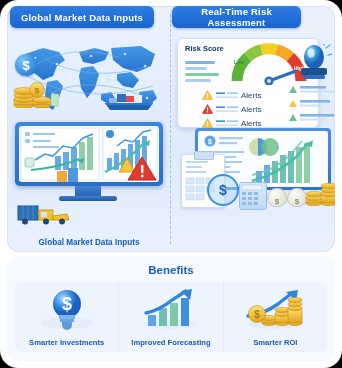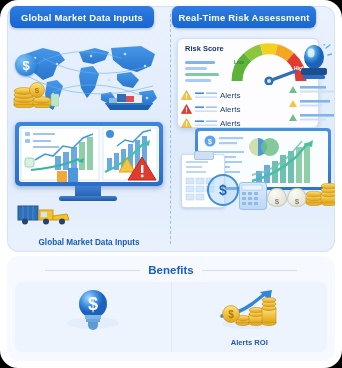--- a/index.html
+++ b/index.html
@@ -20,21 +20,21 @@
   .panel-right{left:164px;width:164px;}
   .vdiv{position:absolute;left:163px;top:8px;width:0;height:230px;
         border-left:1px dashed #9fc0e6;}
 
   .hdr{position:absolute;top:6px;height:22px;border-radius:6px;
        background:linear-gradient(180deg,#2f7de1 0%,#1765cf 100%);
        color:#fff;font-size:9.5px;font-weight:bold;letter-spacing:.2px;
        display:flex;align-items:center;justify-content:center;
        box-shadow:0 1px 3px rgba(20,70,140,.35);text-align:center;}
   .hdr-l{left:10px;width:144px;}
-  .hdr-r{left:172px;width:144px;}
+  .hdr-r{left:172px;width:129px;}
 
   .caption{position:absolute;bottom:5px;left:0;width:100%;
            text-align:center;font-size:8.2px;font-weight:bold;color:#1b5cb8;}
 
   
   .mapbox{position:absolute;left:6px;top:30px;width:152px;height:86px;}
   .dollarbadge{position:absolute;left:8px;top:48px;width:22px;height:22px;
       border-radius:50%;background:radial-gradient(circle at 34% 30%,#7ec2f5,#2d86dd 70%,#1e6cc0);
       color:#fff;font-size:13px;font-weight:bold;display:flex;
       align-items:center;justify-content:center;
@@ -61,21 +61,21 @@
   .riskcard{position:absolute;left:6px;top:32px;width:140px;height:88px;
       background:#fdfdff;border-radius:6px;border:1px solid #cfe0f4;
       box-shadow:0 2px 5px rgba(30,80,150,.18);}
   .risklabel{position:absolute;left:7px;top:5px;font-size:7.5px;
       font-weight:bold;color:#14356b;}
   .gauge{position:absolute;left:52px;top:4px;width:78px;height:42px;}
   .glow{position:absolute;left:56px;top:20px;font-size:5px;color:#2f8a3a;font-weight:bold;}
   .ghigh{position:absolute;left:116px;top:26px;font-size:5px;color:#fff;font-weight:bold;}
   .barline{position:absolute;height:2.5px;border-radius:2px;}
 
-  .alertrow{position:absolute;left:3px;height:12px;display:flex;align-items:center;gap:3px;}
+  .alertrow{position:absolute;left:24px;height:12px;display:flex;align-items:center;gap:3px;}
   .alerttxt{font-size:8px;color:#25456f;}
 
   .beacon{position:absolute;left:300px;top:44px;width:30px;height:40px;}
 
   
   .mon2{position:absolute;left:10px;top:122px;width:150px;height:80px;}
   .mon2-screen{position:absolute;left:14px;top:0;width:136px;height:62px;
       background:linear-gradient(180deg,#4a91e4,#2f73c8);border-radius:4px;
       padding:3px;box-sizing:border-box;}
   .mon2-inner{width:100%;height:100%;background:#fafdff;border-radius:2px;
@@ -95,21 +95,21 @@
   .bag{position:absolute;width:18px;height:17px;
       background:radial-gradient(ellipse at 35% 25%,#fbfbf6,#dcdcd0);
       border-radius:45% 45% 50% 50%/60% 60% 40% 40%;
       border:1px solid #c9c9bb;display:flex;align-items:flex-end;
       justify-content:center;font-size:8px;color:#8a8a72;font-weight:bold;}
 
   
   .benefits{position:absolute;left:7px;top:256px;width:328px;height:105px;
       background:#f6f9ff;border-radius:12px;box-sizing:border-box;}
   .ben-title-wrap{position:absolute;left:0;top:6px;width:100%;height:16px;
-      display:flex;align-items:center;justify-content:center;gap:8px;}
+      display:flex;align-items:center;justify-content:center;gap:8px;flex-direction:column;}
   .ben-rule{height:1px;background:#d3e0f2;flex:0 0 95px;}
   .ben-title{font-size:11.5px;font-weight:bold;color:#1a5fc0;}
   .ben-grid{position:absolute;left:8px;top:26px;width:312px;height:70px;
       display:flex;background:#eef4fd;border-radius:7px;overflow:hidden;}
   .ben-item{flex:1;position:relative;display:flex;flex-direction:column;
       align-items:center;justify-content:flex-end;padding-bottom:5px;}
   .ben-item + .ben-item{border-left:1px solid #dfe9f8;}
   .ben-icon{position:absolute;top:4px;left:0;width:100%;height:44px;}
   .ben-label{font-size:7.6px;color:#1f5ba9;font-weight:bold;text-align:center;
       line-height:9px;}
@@ -510,22 +510,37 @@
                   <stop offset="60%" stop-color="#3d90e2"></stop>
                 <stop offset="100%" stop-color="#1a62be"></stop>
               </radialGradient>
             </defs>
             <path d="M31 29 h16 v4 h-16 Z" fill="#7fb5e8"></path>
             <path d="M32 33 h14 v3 h-14 Z" fill="#6aa6de"></path>
             <path d="M34 36 h10 v3 a5 5 0 0 1 -10 0 Z" fill="#5c9bd6"></path>
             <text x="39" y="24" font-size="18" text-anchor="middle" fill="#fff" font-family="Liberation Sans, sans-serif" font-weight="bold">$</text>
           </svg>
         </div>
-      </div>
-
+        <div class="ben-label">Smarter Investments</div>
+      </div>
+
+      <div class="ben-item">
+        <div class="ben-icon">
+          <svg width="78" height="44" viewBox="0 0 78 44" style="display:block;margin:0 auto;">
+            <ellipse cx="39" cy="38" rx="27" ry="5" fill="#e3edfb"></ellipse>
+            <rect x="16" y="29" width="8" height="11" fill="#5ea4e6"></rect>
+            <rect x="27" y="22" width="8" height="18" fill="#6fc0b0"></rect>
+            <rect x="38" y="17" width="8" height="23" fill="#7fc8a8"></rect>
+            <rect x="49" y="12" width="8" height="28" fill="#3f8fdc"></rect>
+            <path d="M14 27 Q28 24 40 14 L54 5" stroke="#2f86db" stroke-width="3.4" fill="none" stroke-linecap="round"></path>
+            <path d="M49 5 l11 -2 l-2 11 Z" fill="#2f86db"></path>
+          </svg>
+        </div>
+        <div class="ben-label">Improved Forecasting</div>
+      </div>
 
       <div class="ben-item">
         <div class="ben-icon">
           <svg width="78" height="44" viewBox="0 0 78 44" style="display:block;margin:0 auto;">
             <ellipse cx="39" cy="38" rx="27" ry="5" fill="#e3edfb"></ellipse>
             <defs>
               <linearGradient id="gold3" x1="0" y1="0" x2="0" y2="1">
                 <stop offset="0" stop-color="#ffe37a"></stop>
                   <stop offset="1" stop-color="#e0a215"></stop>
               </linearGradient>
@@ -543,19 +558,19 @@
               <ellipse cx="59" cy="37" rx="7" ry="2.6"></ellipse>
                 <rect x="52" y="22" width="14" height="15"></rect>
               <ellipse cx="59" cy="22" rx="7" ry="2.6"></ellipse>
               <ellipse cx="59" cy="18" rx="7" ry="2.6"></ellipse>
               <ellipse cx="59" cy="14" rx="7" ry="2.6"></ellipse>
               <circle cx="21" cy="28" r="8.5"></circle>
             </g>
             <text x="21" y="32" font-size="10" text-anchor="middle" fill="#b07c08" font-family="Liberation Sans, sans-serif" font-weight="bold">$</text>
           </svg>
         </div>
-        <div class="ben-label">Alerts ROI</div>
+        <div class="ben-label">Smarter ROI</div>
       </div>
 
     </div>
   </div>
 
 </div>
 
 </body></html>

